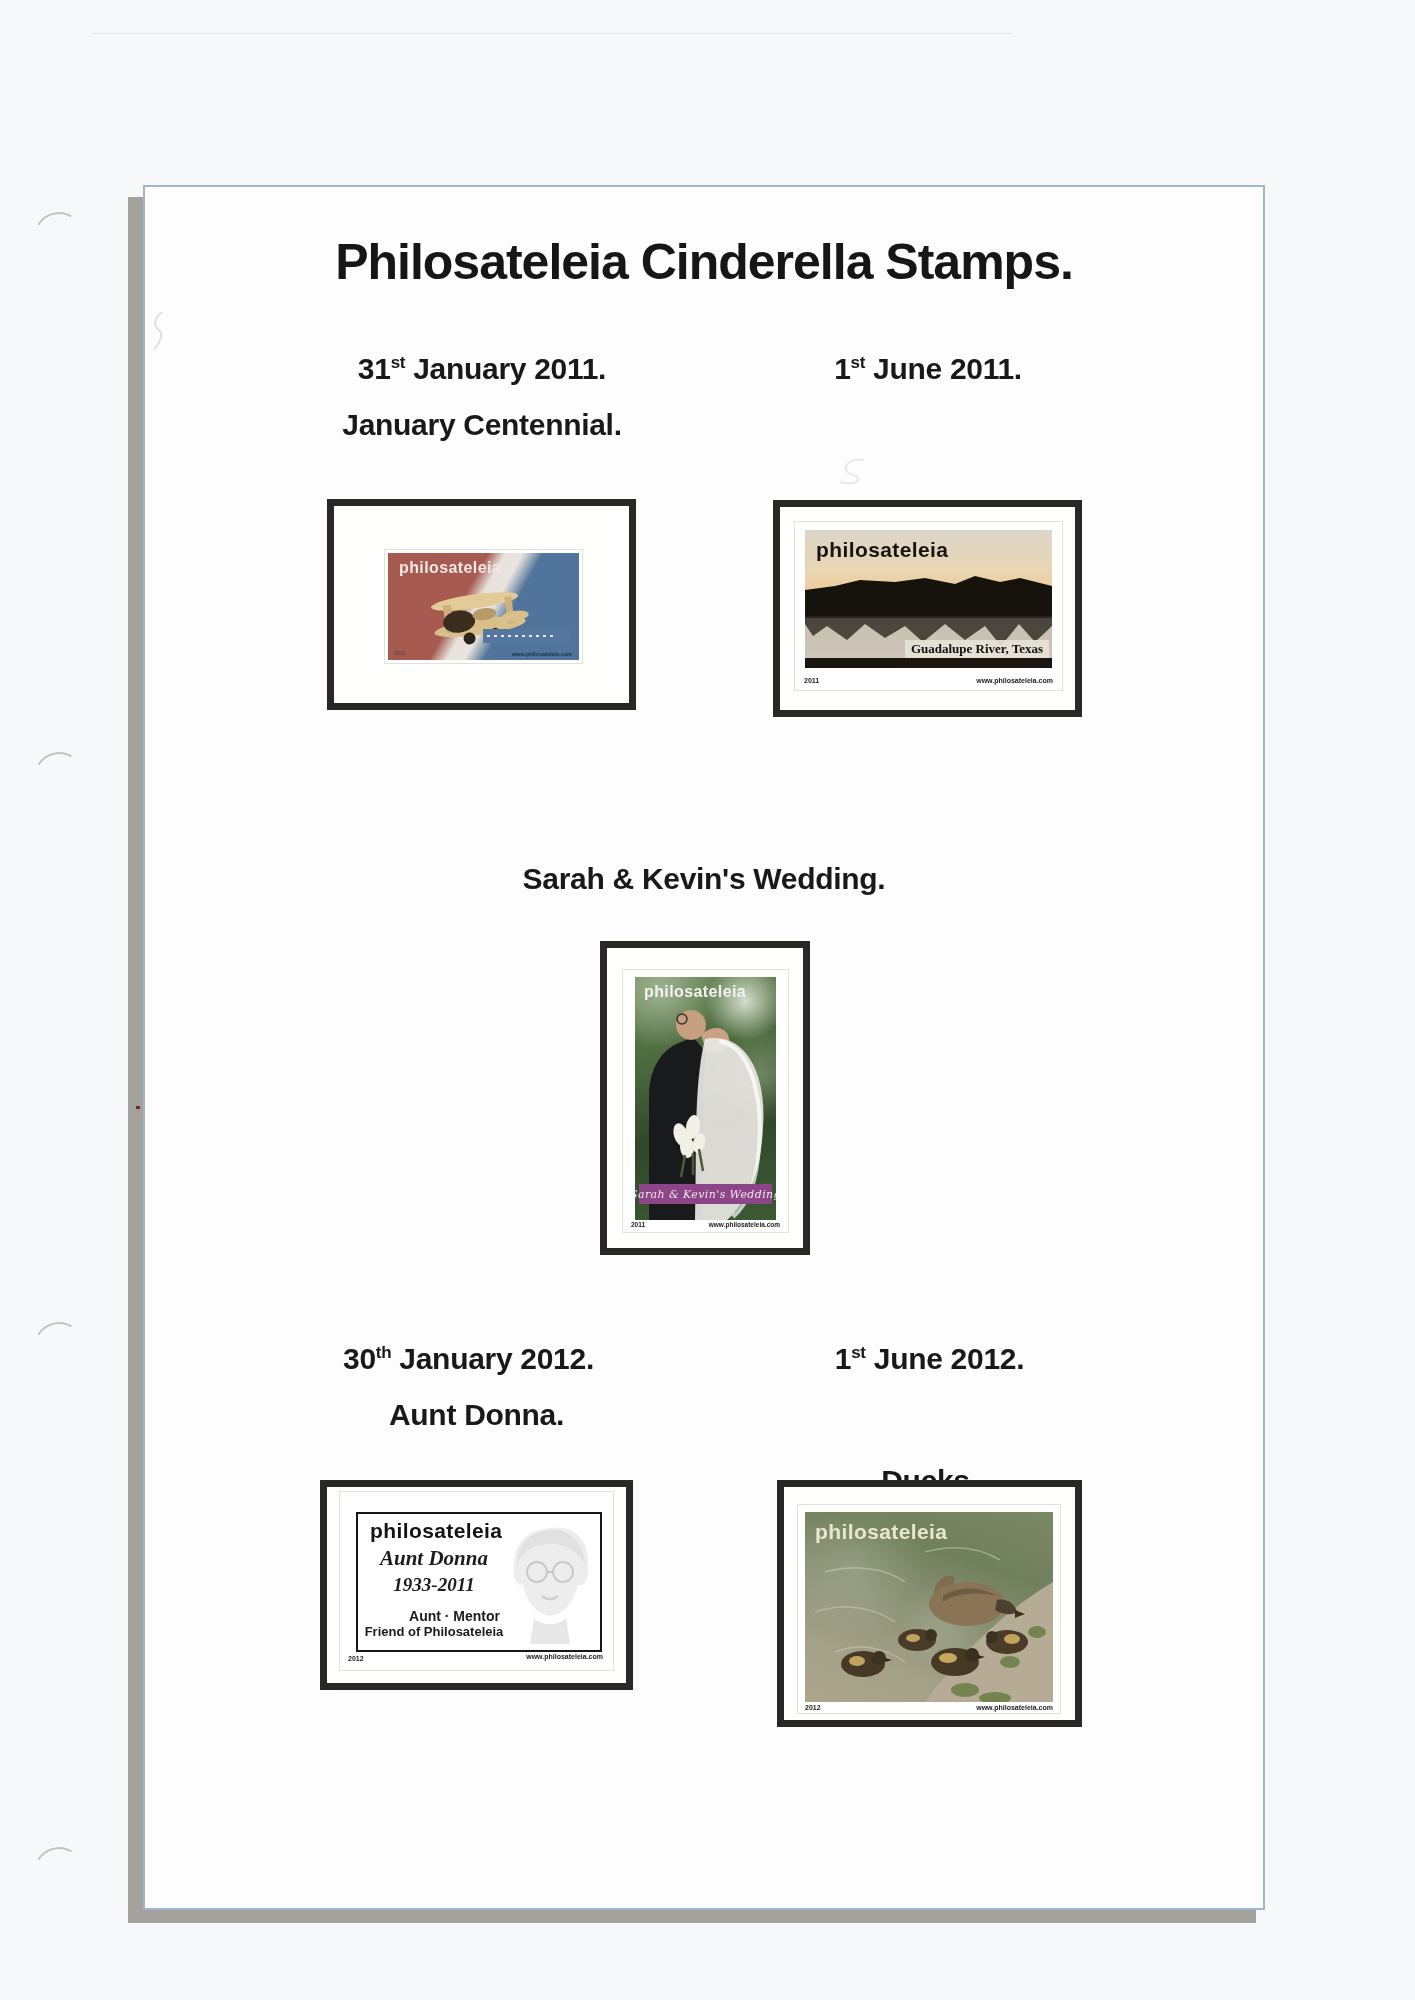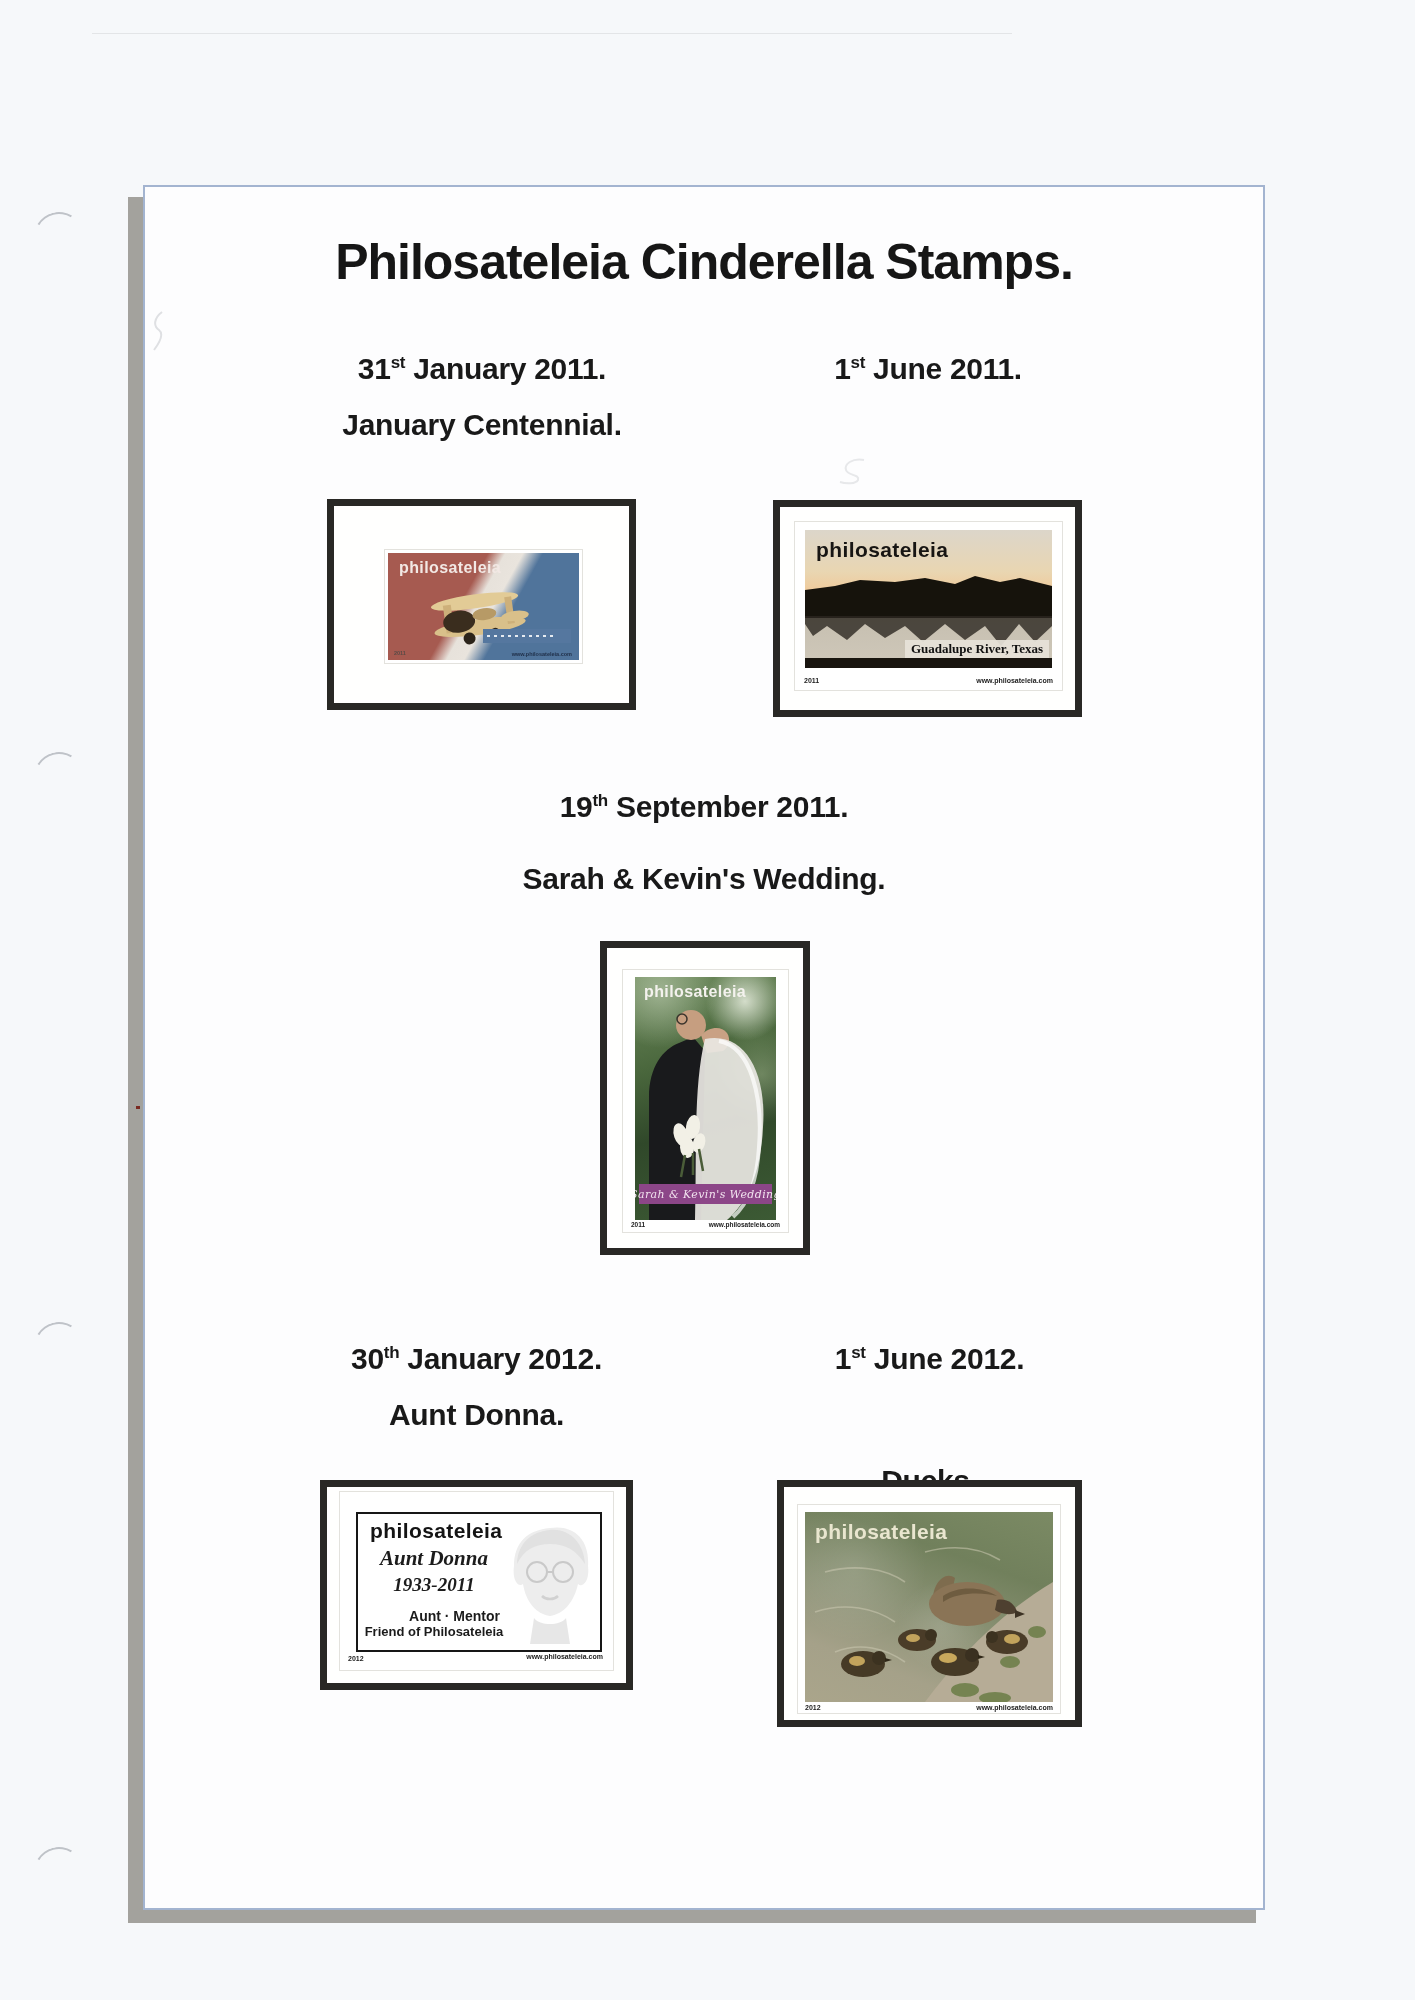--- a/index.html
+++ b/index.html
@@ -135,23 +135,20 @@
         </svg>
         <div class="brand" style="left:11px;top:8px;font-size:21px;color:#171513;">philosateleia</div>
         <div class="gua-bottombar"></div>
         <div class="gua-cap">Guadalupe River, Texas</div>
       </div>
       <div class="tiny lt" style="left:9px;bottom:6px;">2011</div>
       <div class="tiny" style="right:9px;bottom:6px;">www.philosateleia.com</div>
     </div>
   </div>
 
-  <div class="h" style="left:143px;top:790px;width:1122px;">
-    <span>19</span><span class="sup">th</span><span> September 2011.</span>
-  </div>
   <div class="h" style="left:143px;top:846px;width:1122px;margin-top:16px;">Sarah &amp; Kevin's Wedding.</div>
 
   <div class="mount" style="left:600px;top:941px;width:196px;height:300px;">
     <div class="stamp" style="left:16px;top:22px;width:165px;height:262px;">
       <div class="wed-photo">
         <svg width="141" height="243" viewBox="0 0 141 243" style="position:absolute;left:0;top:0;">
           <path d="M14,243 L14,120 C14,90 28,72 44,66 L58,60 L70,74 L66,243 Z" fill="#191a1c"></path>
           <circle cx="56" cy="48" r="15" fill="#c69e80"></circle>
           <path d="M66,58 C74,50 86,48 92,56 C96,62 94,70 88,74 L72,76 Z" fill="#c9a184"></path>
           <path d="M70,62 C110,54 132,96 128,150 C126,196 112,226 92,243 L60,243 C62,180 58,110 70,62 Z" fill="#e9e7e3" opacity=".92"></path>
@@ -166,21 +163,21 @@
           <path d="M50,178 L46,200 M58,176 L58,198 M64,172 L68,194" stroke="#4a5c38" stroke-width="2.5" fill="none"></path>
         </svg>
         <div class="brand" style="left:9px;top:6px;font-size:16px;color:#f4f2ee;">philosateleia</div>
         <div class="wed-banner">Sarah &amp; Kevin's Wedding</div>
       </div>
       <div class="tiny lt" style="left:8px;bottom:4px;font-size:6.5px;">2011</div>
       <div class="tiny" style="right:8px;bottom:4px;font-size:6.5px;">www.philosateleia.com</div>
     </div>
   </div>
 
-  <div class="h" style="left:320px;top:1342px;width:313px;">
+  <div class="h" style="left:312px;top:1342px;width:313px;">
     <span>30</span><span class="sup">th</span><span> January 2012.</span>
   </div>
   <div class="h" style="left:320px;top:1398px;width:313px;">Aunt Donna.</div>
 
   <div class="h" style="left:777px;top:1342px;width:305px;">
     <span>1</span><span class="sup">st</span><span> June 2012.</span>
   </div>
   <div class="h" style="left:777px;top:1436px;width:305px;margin-top:28px;">Ducks.</div>
 
   <div class="mount" style="left:320px;top:1480px;width:299px;height:196px;">

